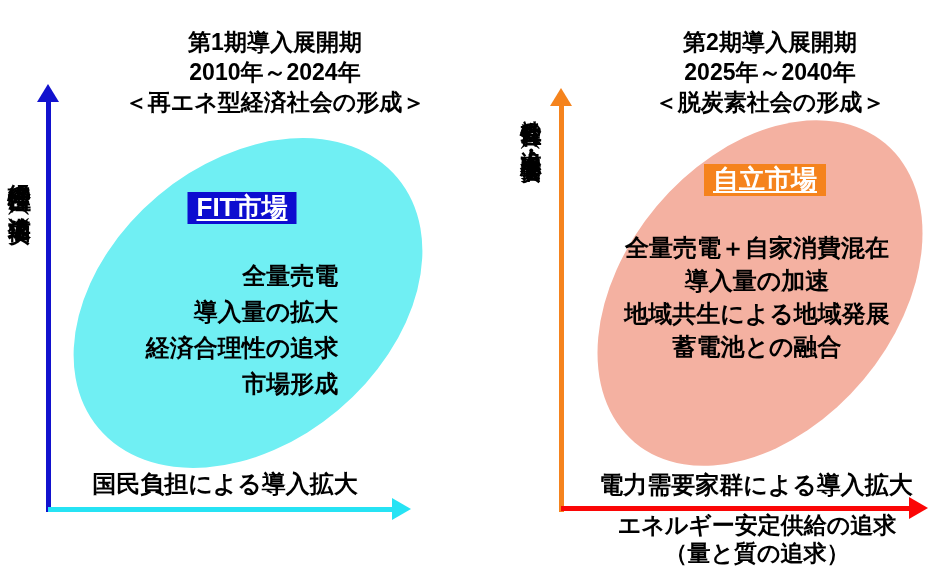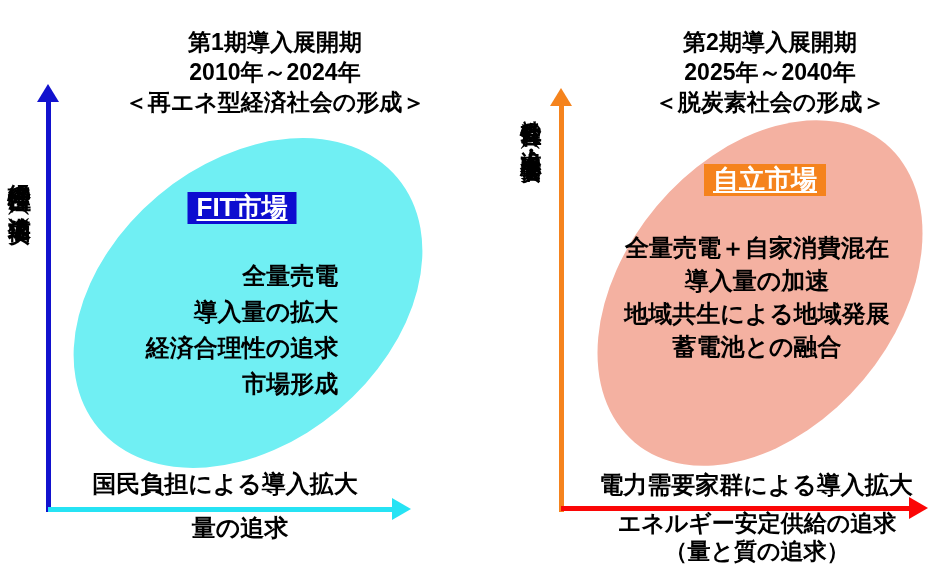--- a/index.html
+++ b/index.html
@@ -93,21 +93,21 @@
   .vlabel-left  { left: 5px;  top: 166px; font-size: 23px; }
   .vlabel-right { left: 517px; top: 104px; font-size: 21px; }
 
   .axis-note, .axis-label {
     position: absolute;
     transform: translateX(-50%);
     text-align: center;
     white-space: nowrap;
     font-size: 24px;
   }
-  .axis-label-2line { font-size: 23px; line-height: 28px; font-family: Liberation Mono, monospace; }
+  .axis-label-2line { font-size: 23px; line-height: 28px; }
 </style>
 </head>
 <body>
 
 <div class="canvas">
 
   <div class="panel">
 
     <div class="hdr" style="left:95px; top:27px; width:360px;">
       <div>第1期導入展開期</div>
@@ -126,21 +126,20 @@
       <div>市場形成</div>
     </div>
 
     <div class="arrow-up blue" style="left:37px; top:84px;"></div>
     <div class="vline blue" style="left:46px; top:100px; height:412px;"></div>
     <div class="vlabel vlabel-left">経済合理性の追求（安価）</div>
 
     <div class="hline cyan" style="left:48px; top:507px; width:345px;"></div>
     <div class="arrow-right cyan" style="left:392px; top:498px;"></div>
     <div class="axis-note" style="left:225px; top:468px;">国民負担による導入拡大</div>
-    <div class="axis-label" style="left:240px; top:512px;">量の追求</div>
   </div>
 
   <div class="panel">
 
     <div class="hdr" style="left:590px; top:27px; width:360px;">
       <div>第2期導入展開期</div>
       <div>2025年～2040年</div>
       <div>＜脱炭素社会の形成＞</div>
     </div>
 

